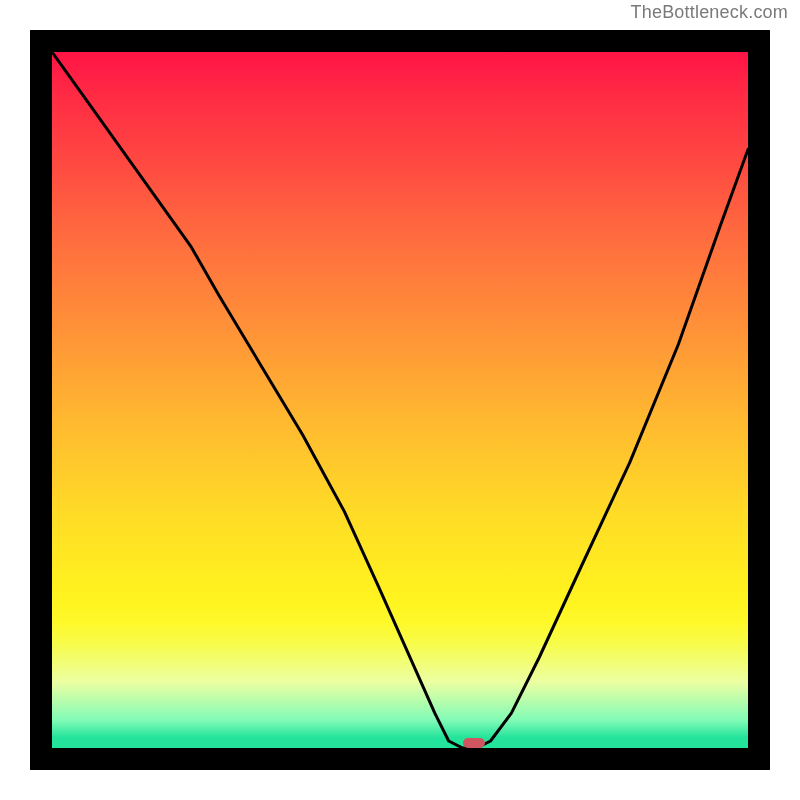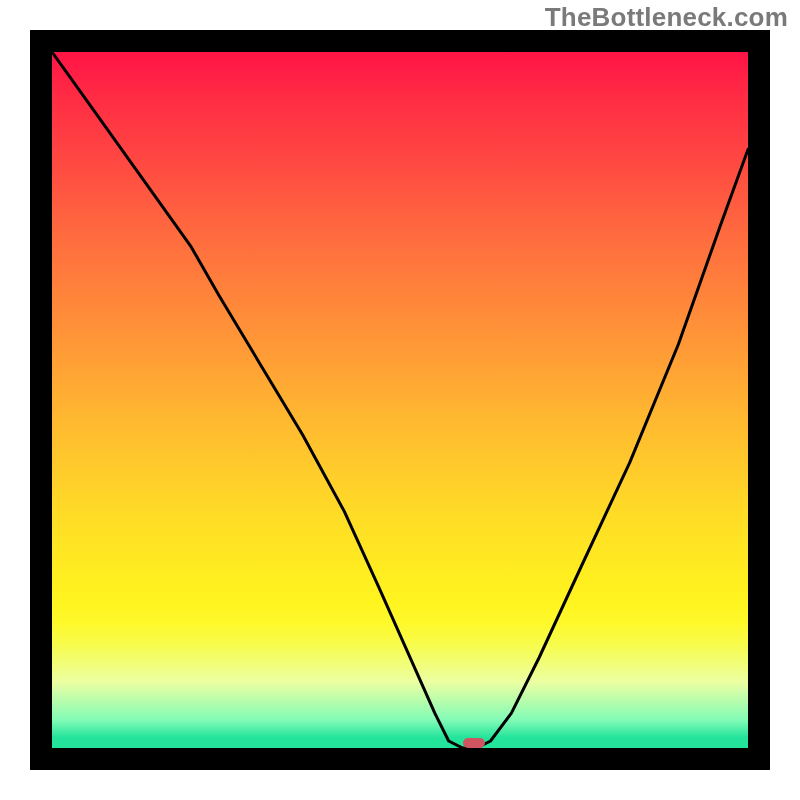--- a/index.html
+++ b/index.html
@@ -14,22 +14,22 @@
     position: relative;
     width: 800px;
     height: 800px;
     box-sizing: border-box;
   }
   .watermark {
     position: absolute;
     top: 2px;
     right: 12px;
     font-family: Arial, Helvetica, sans-serif;
-    font-size: 26px;
-    font-weight: bold;
+    font-size: 18px;
+    font-weight: normal;
     color: #7a7a7a;
     letter-spacing: 0.2px;
     z-index: 50;
   }
   .plot-area {
     position: absolute;
     left: 30px;
     top: 30px;
     width: 740px;
     height: 740px;

